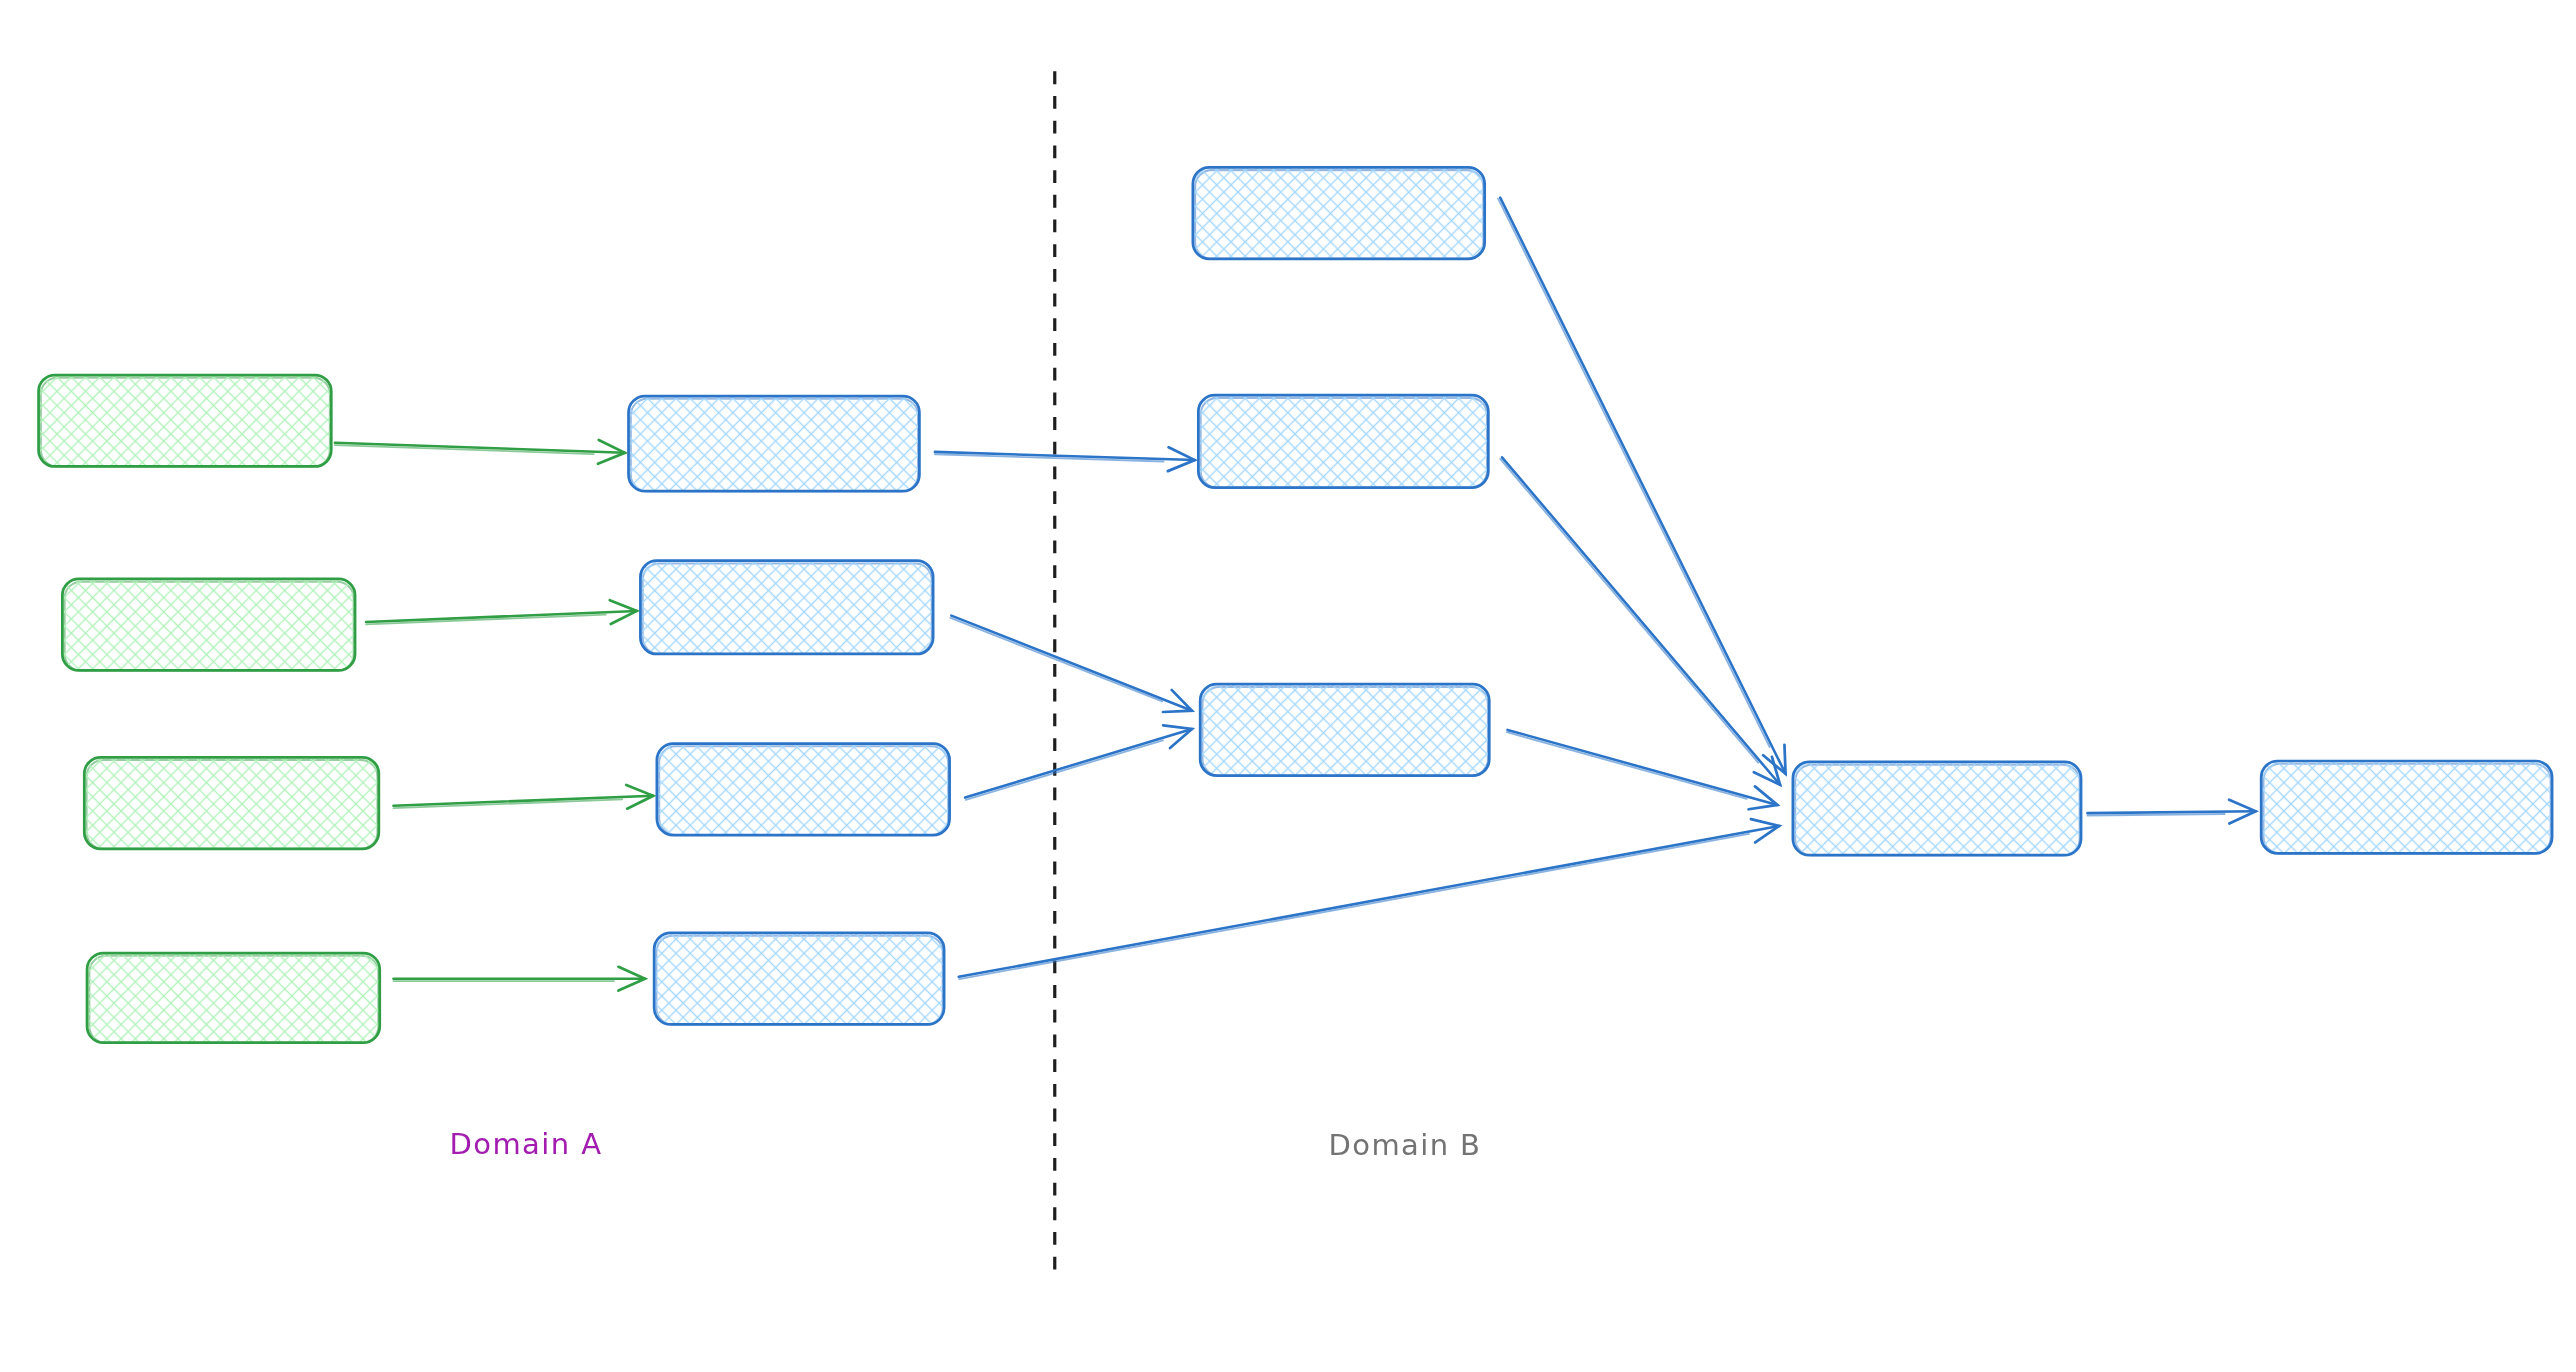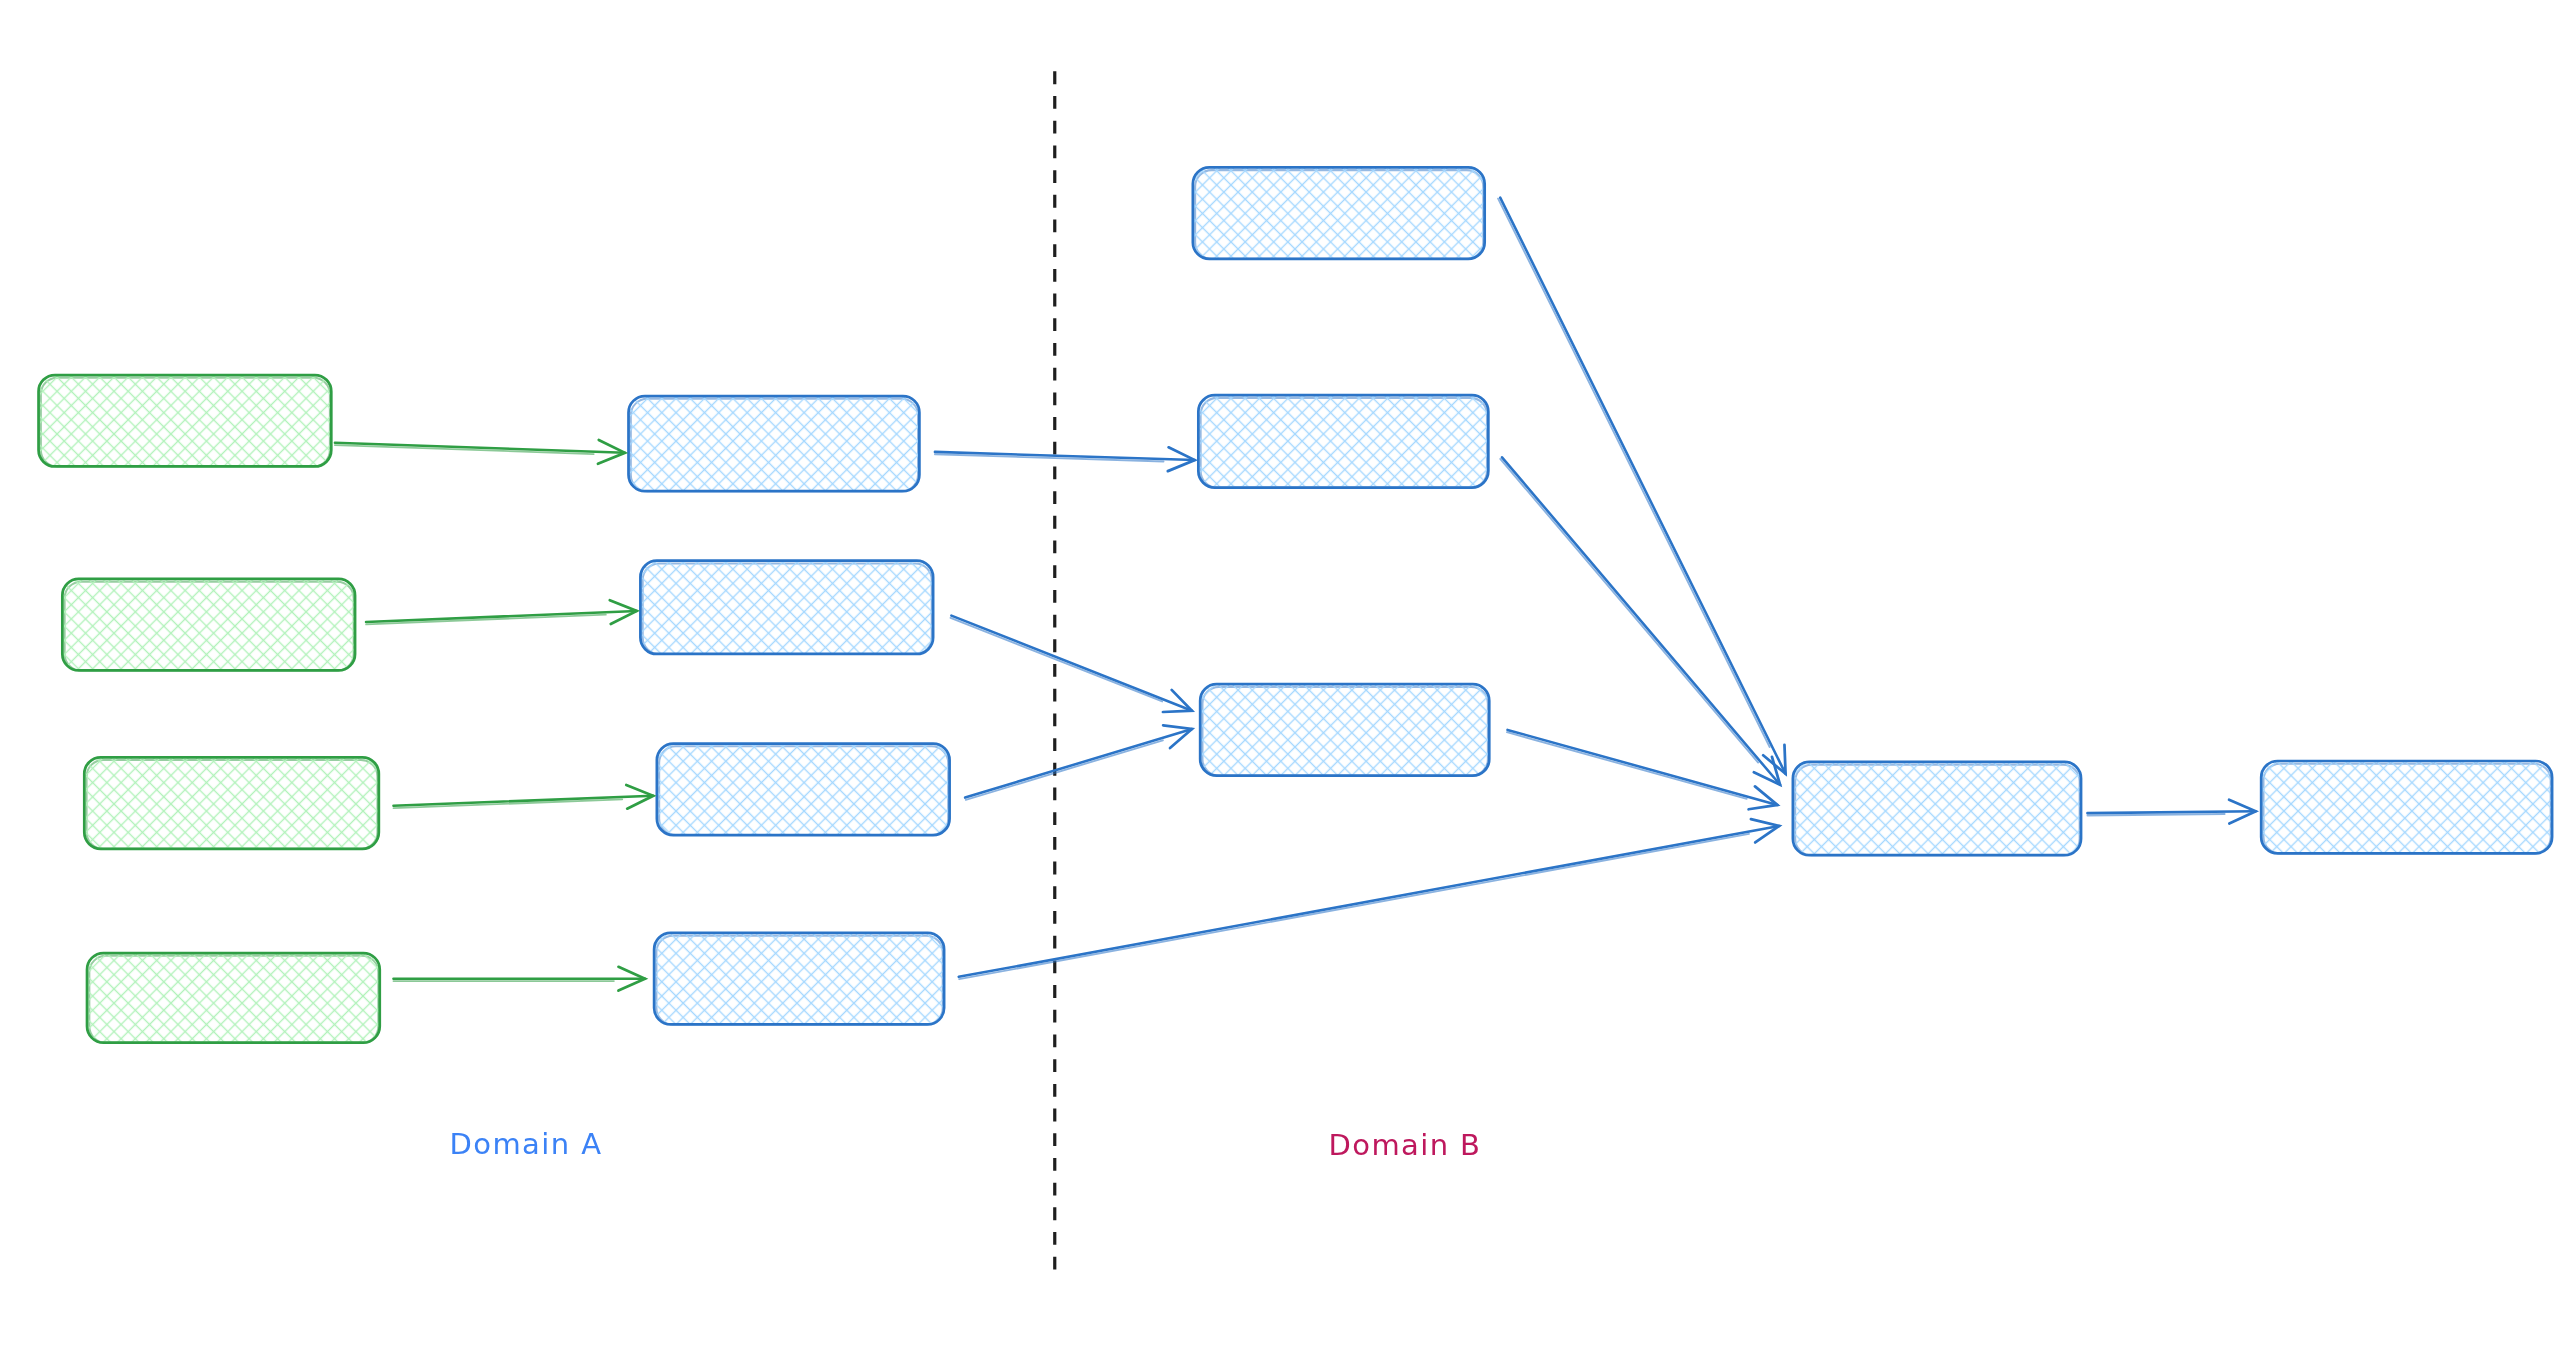--- a/index.html
+++ b/index.html
@@ -157,17 +157,17 @@
           <line x1="1647.303688002111" y1="800.5050248704546" x2="1909.5456704653977" y2="873.3994064365207" stroke="#2b74c7" stroke-width="2" opacity="0.55" stroke-linecap="round"></line>
           <line x1="1648" y1="798" x2="1943" y2="880" stroke="#2b74c7" stroke-width="2.8" stroke-linecap="round" marker-end="url(#arrow-blue)"></line>
         </g>
         <g>
           <line x1="2282.028259200238" y1="891.5998464219261" x2="2432.030267528897" y2="889.9693898096581" stroke="#2b74c7" stroke-width="2" opacity="0.55" stroke-linecap="round"></line>
           <line x1="2282" y1="889" x2="2466" y2="887" stroke="#2b74c7" stroke-width="2.8" stroke-linecap="round" marker-end="url(#arrow-blue)"></line>
         </g>
       </g>
   </svg>
 
-  <div class="domain-label" style="left: 526px; top: 1144px; color: #3b82f6;">Domain A</div>
-  <div class="domain-label" style="left: 1405px; top: 1145px; color: #be185d;">Domain B</div>
+  <div class="domain-label" style="left: 526px; top: 1144px; color: #a21caf;">Domain A</div>
+  <div class="domain-label" style="left: 1405px; top: 1145px; color: #737373;">Domain B</div>
 
 </div>
 
 
 </body></html>

